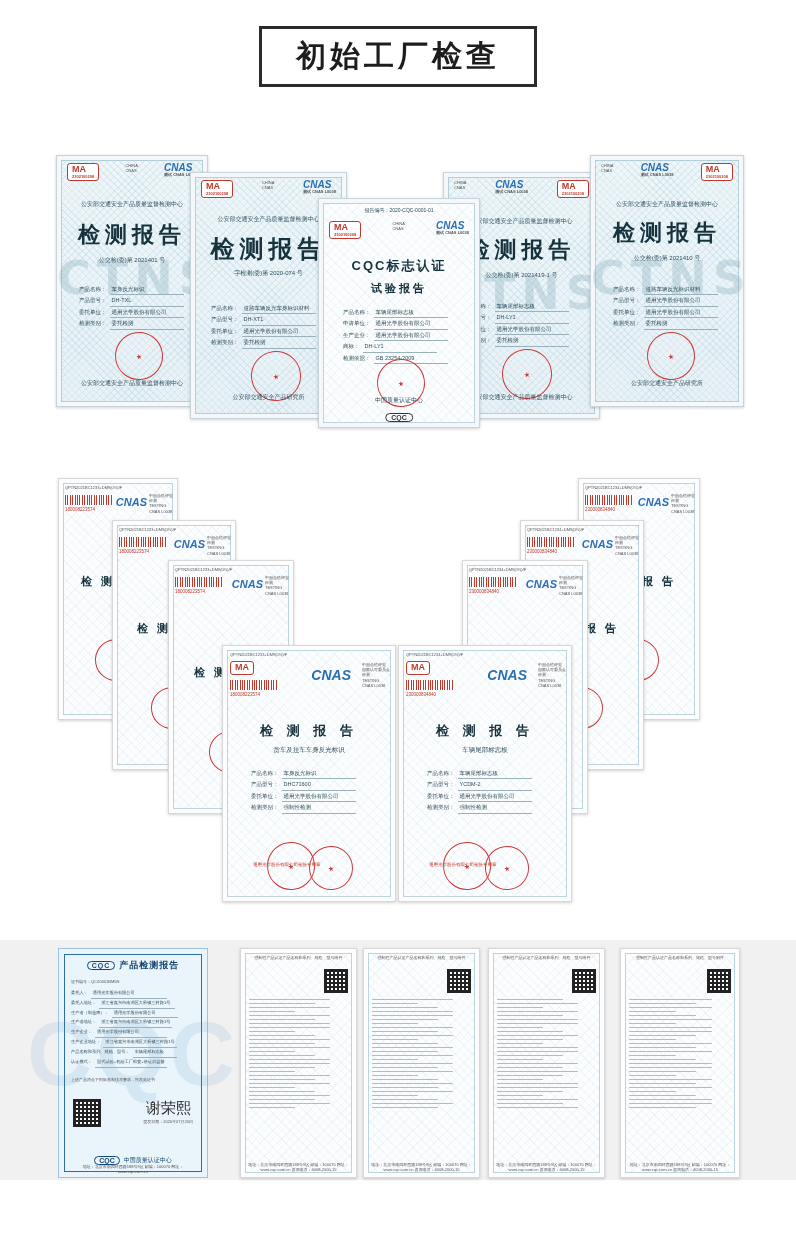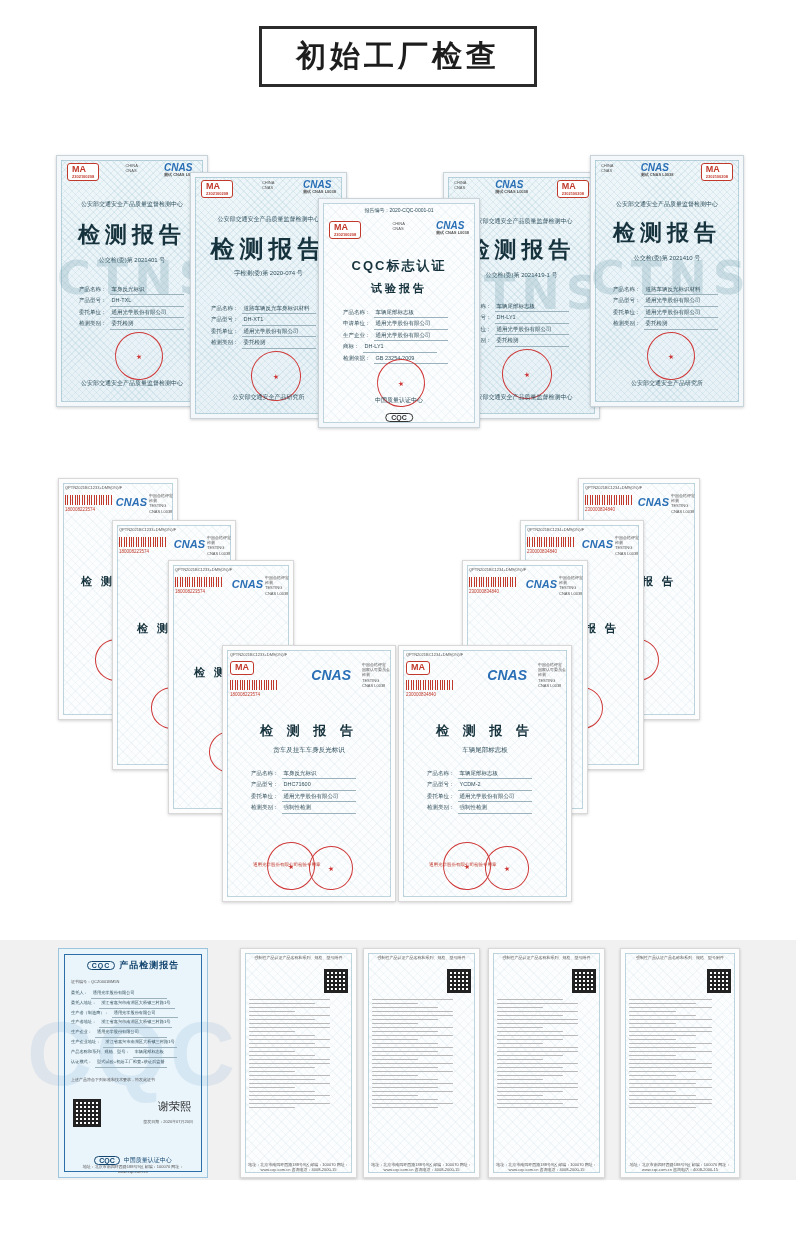--- a/index.html
+++ b/index.html
@@ -117,21 +117,21 @@
   .cqc-logo{
     display:inline-block;border:1.2px solid #13456f;border-radius:10px;
     padding:0 4px;font-size:7px;font-weight:bold;color:#13456f;margin-right:4px;
     vertical-align:middle;
   }
   .cqc-watermark{
     position:absolute;left:50%;top:46%;transform:translate(-50%,-50%);
     font-size:90px;color:rgba(90,150,200,.13);font-weight:bold;letter-spacing:4px;
   }
   .cqc-bottom{position:absolute;left:0;right:0;bottom:12px;text-align:center;font-size:6px;color:#13456f;}
-  .sig{font-family:Liberation Sans, sans-serif;font-size:11px;color:#2a2a2a;}
+  .sig{font-family:Liberation Sans, sans-serif;font-size:15px;color:#2a2a2a;}
 
   
   .band{position:absolute;left:0;right:0;background:#f1f1f1;}
 </style>
 </head>
 <body>
 
 <div class="title-wrap">
   <div class="title-box">初始工厂检查</div>
 </div>

